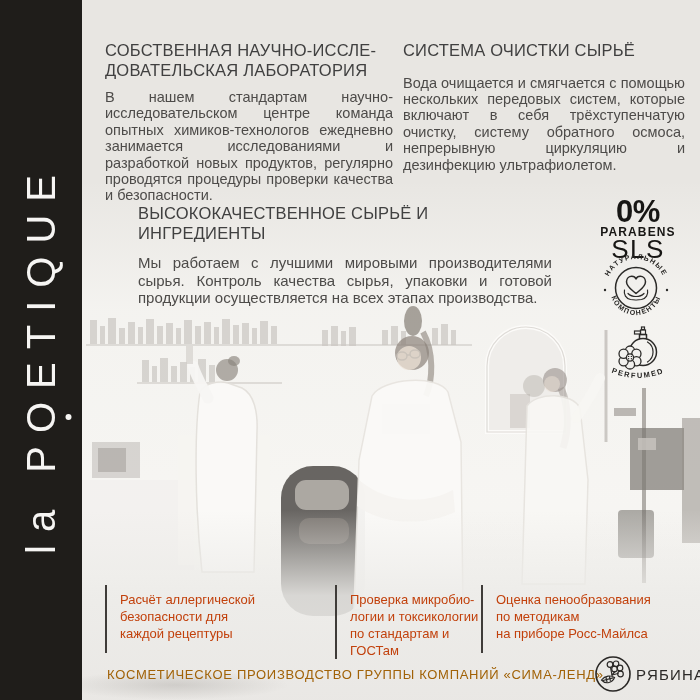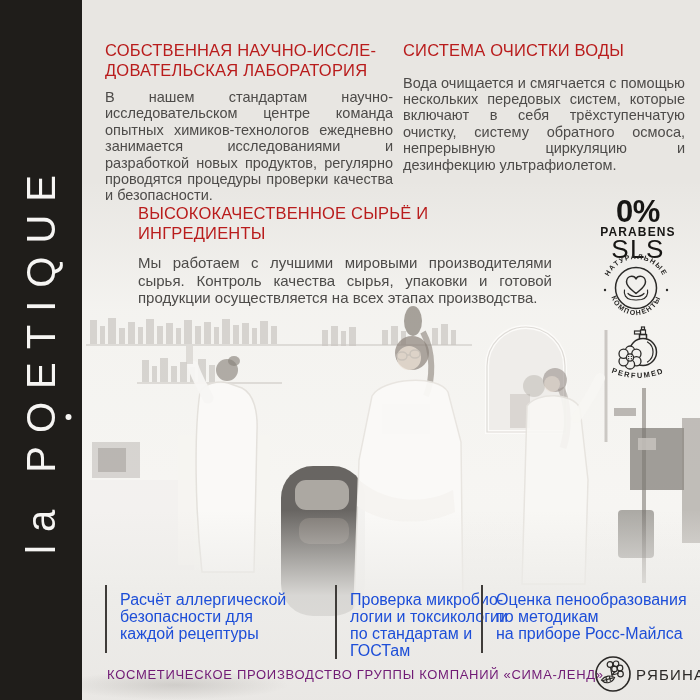--- a/index.html
+++ b/index.html
@@ -11,21 +11,21 @@
         white-space:nowrap;color:#f6f5f3;font-size:40px;font-weight:400;letter-spacing:13px;}
   .bo{position:relative;display:inline-block;}
   .bo::after{content:'';position:absolute;left:50%;margin-left:-9px;bottom:-8px;width:6px;height:6px;
         border-radius:50%;background:#f6f5f3;}
   
   .photo-zone{position:absolute;left:82px;top:180px;width:618px;height:520px;z-index:0;}
   .photo-zone svg{display:block;width:618px;height:520px;}
   
   .sec{position:absolute;z-index:2;}
   .sec h2{margin:0;font-size:16.5px;line-height:19.5px;font-weight:500;letter-spacing:0.2px;
-        color:#b91c1c;white-space:pre-line;}
+        color:#404040;white-space:pre-line;}
   .sec p{margin:9px 0 0;font-size:14.5px;line-height:16.4px;color:#4d4b49;text-align:justify;}
   .sec-lab{left:105px;top:41px;width:288px;}
   .sec-water{left:403px;top:41px;width:282px;}
   .sec-water p{margin-top:14px;}
   .sec-raw{left:105px;top:204px;width:414px;margin-left:33px;}
   .sec-raw p{margin-top:11px;font-size:15px;line-height:17.6px;}
   
   .badge{position:absolute;z-index:2;}
   .badge-zero{left:599px;top:197px;width:78px;text-align:center;color:#171614;}
   .badge-zero .z1{font-size:31px;line-height:30px;font-weight:700;letter-spacing:-0.5px;}
@@ -33,29 +33,29 @@
   .badge-zero .z3{font-size:26px;line-height:25px;font-weight:400;letter-spacing:1.5px;}
   .badge-natural{left:598px;top:249px;width:76px;height:76px;}
   .badge-perfumed{left:601px;top:322px;width:74px;height:66px;}
   .ln{fill:none;stroke:#2b2a28;stroke-width:1.5;stroke-linecap:round;stroke-linejoin:round;}
   .lnt{fill:none;stroke:#2b2a28;stroke-width:1.2;stroke-linecap:round;}
   .arc{font-size:7px;font-weight:700;letter-spacing:1.3px;fill:#262523;}
   .arcp{font-size:7.5px;font-weight:700;letter-spacing:1.6px;fill:#262523;}
   .petal{fill:#f2f1ee;stroke:#2b2a28;stroke-width:1.3;}
   
   .feat{position:absolute;top:585px;z-index:2;border-left:2px solid #3f3c39;padding:6px 0 0 13px;min-height:62px;}
-  .feat p{margin:0;font-size:16px;line-height:17px;color:#1d4ed8;white-space:pre-line;}
+  .feat p{margin:0;font-size:13px;line-height:17px;color:#c2410c;white-space:pre-line;}
   .f1{left:105px;width:182px;}
   .f2{left:297px;width:172px;margin-left:38px;}
   .f3{left:481px;width:206px;}
   
   .smudge{position:absolute;left:60px;top:670px;width:230px;height:30px;z-index:1;
         background:radial-gradient(ellipse at center,rgba(70,64,58,0.16),rgba(70,64,58,0) 70%);}
   .footer-text{position:absolute;left:107px;top:667px;z-index:2;font-size:13px;letter-spacing:0.7px;
-        color:#701a75;white-space:nowrap;}
+        color:#a16207;white-space:nowrap;}
   .footer-logo{position:absolute;left:593px;top:654px;width:40px;height:40px;z-index:2;}
   .footer-brand{position:absolute;left:636px;top:666px;z-index:2;font-size:15px;letter-spacing:1.2px;
         color:#2b2927;}
 </style>
 </head>
 <body>
 
 <div class="page">
 
   <div class="photo-zone">
@@ -199,21 +199,21 @@
     <div class="brand-vertical"><span>la P</span><span class="bo">O</span><span>ETIQUE</span></div>
   </aside>
 
   <section class="sec sec-lab">
     <h2>СОБСТВЕННАЯ НАУЧНО-ИССЛЕ-
 ДОВАТЕЛЬСКАЯ ЛАБОРАТОРИЯ</h2>
     <p>В нашем стандартам научно-исследовательском центре команда опытных химиков-технологов ежедневно занимается исследованиями и разработкой новых продуктов, регулярно проводятся процедуры проверки качества и безопасности.</p>
   </section>
 
   <section class="sec sec-water">
-    <h2>СИСТЕМА ОЧИСТКИ ВОДЫ</h2>
+    <h2>СИСТЕМА ОЧИСТКИ СЫРЬЁ</h2>
     <p>Вода очищается и смягчается с помощью нескольких передовых систем, которые включают в себя трёхступенчатую очистку, систему обратного осмоса, непрерывную циркуляцию и дезинфекцию ультрафиолетом.</p>
   </section>
 
   <section class="sec sec-raw">
     <h2>ВЫСОКОКАЧЕСТВЕННОЕ СЫРЬЁ И ИНГРЕДИЕНТЫ</h2>
     <p>Мы работаем с лучшими мировыми производителями сырья. Контроль качества сырья, упаковки и готовой продукции осуществляется на всех этапах производства.</p>
   </section>
 
   <div class="badge badge-zero">
     <div class="z1">0%</div>

